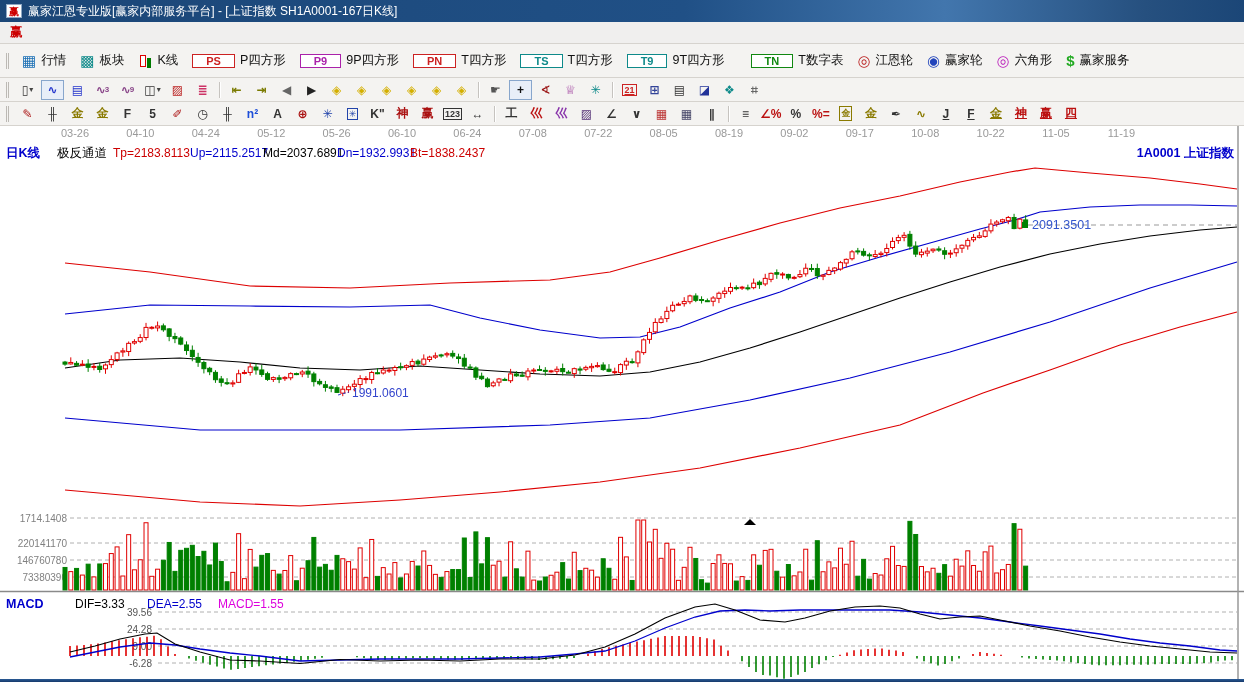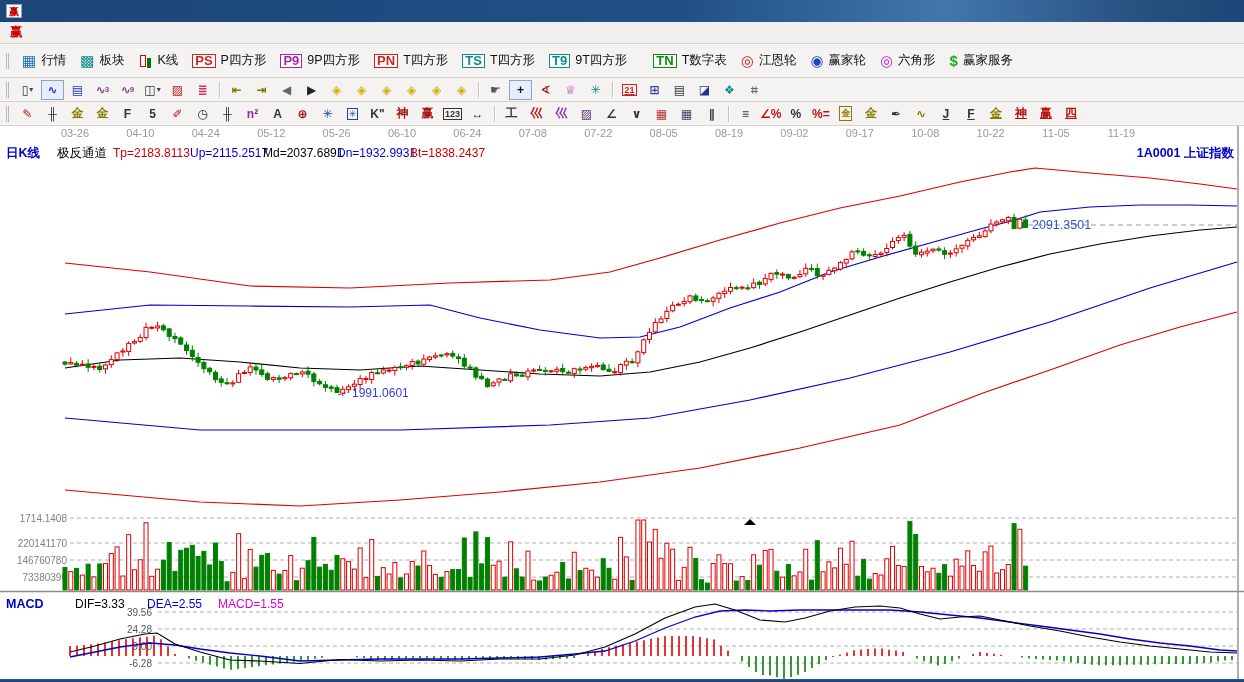--- a/index.html
+++ b/index.html
@@ -7,41 +7,42 @@
   body{background:#fff;font-family:"Liberation Sans","DejaVu Sans",sans-serif;position:relative}
   .titlebar{height:22px;background:linear-gradient(90deg,#1b4677 0%,#205086 55%,#4276ad 76%,#26507f 92%,#1b4677 100%);display:flex;align-items:center;padding:0 6px;color:#fff;font-size:12px}
   .app-ico{width:16px;height:14px;background:#fff;color:#c00;font-size:10px;font-weight:bold;line-height:13px;text-align:center;margin-right:6px;border:1px solid #8fa8c4}
   .menubar{height:22px;background:#f0efee;border-bottom:1px solid #d6d3ce;display:flex;align-items:center;font-size:12.5px;color:#111;padding-left:4px}
   .menu-logo{color:#c00;font-weight:bold;margin:0 10px 0 6px;font-size:12.5px}
   .menu-item{padding:2px 9px;cursor:default}
   .tb{display:flex;align-items:center;background:#f4f3f1;border-bottom:1px solid #d6d3ce;padding-left:4px}
   .tb1{height:34px}
   .tb1 .item{display:flex;align-items:center;gap:5px;padding:4px 7px;font-size:12.5px;color:#111;cursor:default}
   .glyph{font-size:15px;font-weight:bold;line-height:15px}
-  .badge{font-size:13px;font-weight:bold;border:1px solid;padding:0 2px;line-height:12px;background:#fff}
+  .badge{font-size:11px;font-weight:bold;border:1px solid;padding:0 13px;line-height:12px;background:#fff}
   .tb2,.tb3{height:24px}
   .btn{min-width:23px;height:20px;display:flex;align-items:center;justify-content:center;font-size:12px;font-weight:bold;border:1px solid transparent;margin:0 1px;cursor:default}
   .btn.sel{background:#e8eef8;border:1px solid #88a6cc}
   .vsep{width:1px;height:16px;background:#c6c3bf;box-shadow:1px 0 0 #fff;margin:0 4px}
   .grip{width:3px;height:16px;border-left:1px solid #bcb9b4;border-right:1px solid #bcb9b4;margin:0 6px 0 2px}
   .dd{font-size:8px;margin-left:1px;color:#444;font-weight:normal}
   .sup{font-size:8px;vertical-align:super;margin-left:-1px}
   .boxed{border:1px solid;font-size:9px;padding:0 1px;font-weight:bold}
   .angled{text-decoration:underline}
   .mini-k{width:14px;height:16px;position:relative;display:inline-block}
   .mini-k::before{content:'';position:absolute;left:2px;top:2px;width:4px;height:10px;background:#fff;border:1px solid #d00}
   .mini-k::after{content:'';position:absolute;left:9px;top:5px;width:4px;height:10px;background:#007a00}
   .chart-wrap{position:relative;width:1244px;height:553px;background:#fff}
   .bottom-edge{position:absolute;left:0;bottom:0;width:1244px;height:3px;background:linear-gradient(180deg,#2a5b95,#16396b)}
 </style>
 </head>
 <body>
 
 <div class="titlebar">
   <span class="app-ico">赢</span>
+  <span>赢家江恩专业版[赢家内部服务平台] - [上证指数  SH1A0001-167日K线]</span>
 </div>
 
 <div class="menubar">
   <span class="menu-logo">赢</span>
 </div>
 
 <div class="tb tb1" id="tb1">
     <span class="grip"></span>
     <div class="item">
       <span class="glyph" style="color: rgb(26, 111, 181);">▦</span>
@@ -216,21 +217,21 @@
     <div class="btn">
       <span class="" style="color: rgb(170, 17, 17);">✐</span>
     </div>
     <div class="btn">
       <span class="" style="color: rgb(51, 51, 51);">◷</span>
     </div>
     <div class="btn">
       <span class="" style="color: rgb(51, 51, 51);">╫</span>
     </div>
     <div class="btn">
-      <span class="" style="color: #a21caf;">n²</span>
+      <span class="" style="color: #1d4ed8;">n²</span>
     </div>
     <div class="btn">
       <span class="" style="color: rgb(51, 51, 51);">A</span>
     </div>
     <div class="btn">
       <span class="" style="color: rgb(170, 17, 17);">⊕</span>
     </div>
     <div class="btn">
       <span class="" style="color: rgb(34, 68, 170);">✳</span>
     </div>

